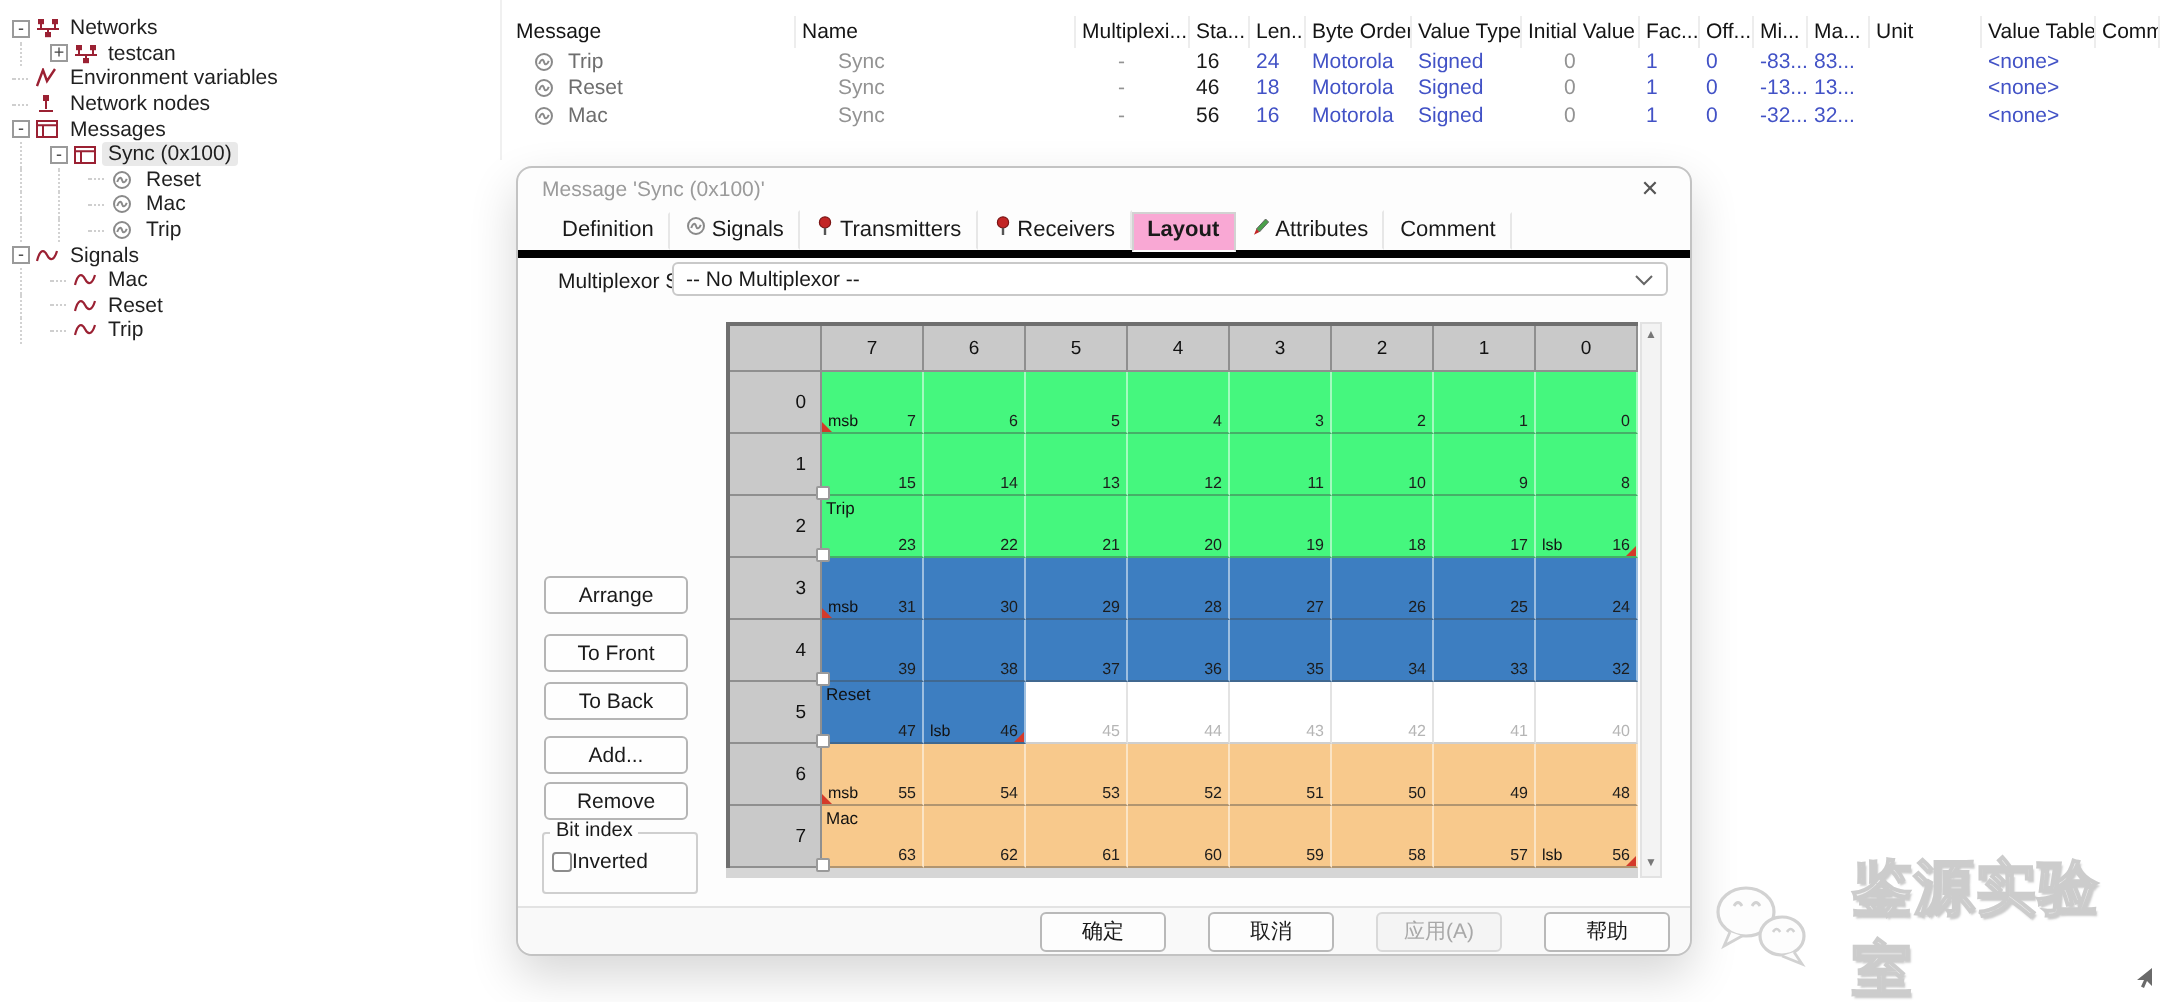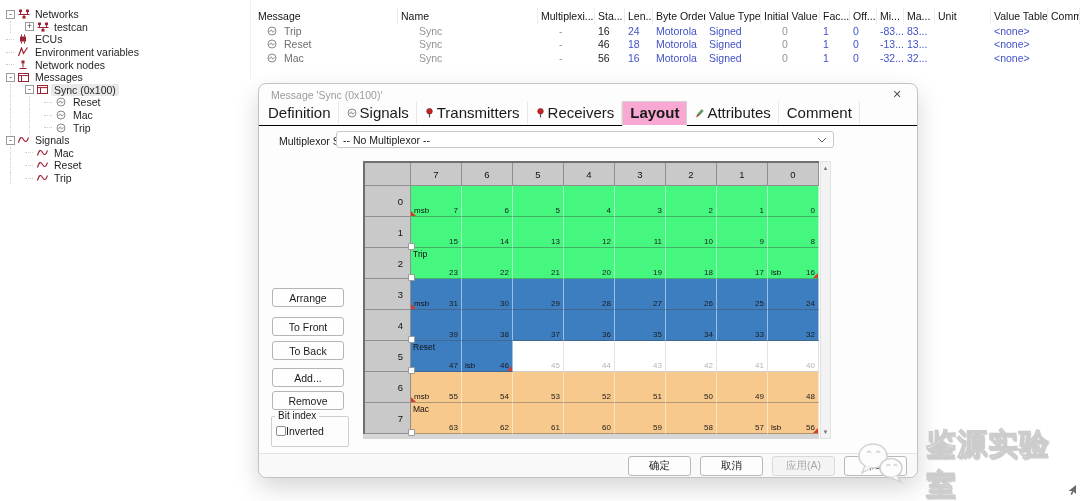--- a/index.html
+++ b/index.html
@@ -22,24 +22,24 @@
   .trowt{display:grid;grid-template-columns:143px 140px 57px 30px 28px 53px 55px 59px 30px 27px 27px 31px 56px 57px 1fr;align-items:center;height:13.5px;}
   .trowt.thead{height:16px;}
   .th{color:#141414;border-right:1px solid #ededed;padding-left:3px;height:16px;line-height:16px;overflow:hidden;white-space:nowrap;}
   .td{padding-left:3px;overflow:hidden;white-space:nowrap;}
   .c-name{color:#6e6e6e;display:flex;align-items:center;gap:3px;padding-left:12px;}
   .c-gray{color:#939393;margin-left:18px;}
   .c-black{color:#1a1a1a;}
   .c-blue{color:var(--linkblue,#4252c6);}
 
   
-  .dialog{position:absolute;left:258px;top:83px;width:660px;height:395px;background:#fdfdfd;border:1px solid #c3c3c3;border-radius:8px;box-shadow:0 10px 24px rgba(0,0,0,.16);box-sizing:border-box;}
+  .dialog{position:absolute;left:258px;top:83px;width:588px;height:395px;background:#fdfdfd;border:1px solid #c3c3c3;border-radius:8px;box-shadow:0 10px 24px rgba(0,0,0,.16);box-sizing:border-box;}
   .dlg-title{height:21px;display:flex;align-items:center;padding:0 12px;color:#9b9b9b;font-size:10.5px;}
   .dlg-close{margin-left:auto;color:#555;font-size:11px;width:16px;text-align:center;cursor:default;}
-  .tabs{display:flex;align-items:flex-end;padding-left:1px;border-bottom:1px solid #000000;height:20px;font-size:15px;}
+  .tabs{display:flex;align-items:flex-end;padding-left:14px;border-bottom:4px solid #000000;height:20px;font-size:11px;}
   .tab{display:flex;align-items:center;gap:3px;padding:2px 7px 3px;color:#1a1a1a;border:1px solid transparent;border-right:1px solid #e7e7e7;}
   .tab.active{background:#f9a8d4;border:1px solid #d2d2d2;border-bottom:1px solid #fff;margin-bottom:-1px;padding-bottom:4px;font-weight:bold;}
   .mux-label{position:absolute;left:20px;top:51px;font-size:10.5px;color:#1a1a1a;}
   .combo{position:absolute;left:77px;top:47px;width:498px;height:17px;border:1px solid #c9c9c9;border-radius:3px;background:#fff;display:flex;align-items:center;padding:0 6px;font-size:10.5px;color:#1a1a1a;box-sizing:border-box;}
   .chev{margin-left:auto;display:inline-flex;}
 
   .btn{position:absolute;left:13px;width:72px;height:19px;background:#fefefe;border:1px solid #b5b5b5;border-radius:3px;font-size:10.5px;color:#1a1a1a;display:flex;align-items:center;justify-content:center;box-sizing:border-box;}
   .bitgroup{position:absolute;left:12px;top:332px;width:76px;height:29px;border:1px solid #cfcfcf;border-radius:2px;}
   .bitgroup-label{position:absolute;top:-7px;left:3px;background:#fdfdfd;padding:0 3px;font-size:10px;color:#1a1a1a;}
   .chkrow{position:absolute;left:4px;top:8px;display:flex;align-items:center;gap:0;font-size:10.5px;color:#1a1a1a;}
@@ -61,21 +61,21 @@
   .bl{position:absolute;left:3px;bottom:1px;font-size:8px;color:#111;}
   .rm-l{position:absolute;left:0;bottom:0;width:0;height:0;border-bottom:5px solid #d43a2a;border-right:5px solid transparent;}
   .rm-r{position:absolute;right:0;bottom:0;width:0;height:0;border-bottom:5px solid #d43a2a;border-left:5px solid transparent;}
   .hdl{position:absolute;left:-3px;bottom:-3px;width:5px;height:5px;background:#fff;border:1px solid #9a9a9a;border-radius:1px;z-index:3;}
   .hstrip{position:absolute;left:0;top:273px;width:456px;height:5px;background:#d6d6d6;}
   .vsb{position:absolute;left:457px;top:0;width:11px;height:278px;background:#f3f3f3;border:1px solid #e2e2e2;box-sizing:border-box;}
   .vsb .ar{position:absolute;left:0;width:100%;text-align:center;font-size:6px;color:#777;line-height:10px;}
   .vsb .up{top:1px;} .vsb .dn{bottom:1px;}
 
   
-  .footer{position:absolute;left:0;right:0;top:369px;bottom:0;background:#f9f9f9;border-top:1px solid #e3e3e3;border-radius:0 0 8px 8px;display:flex;align-items:center;justify-content:flex-end;gap:9px;padding-right:10px;}
+  .footer{position:absolute;left:0;right:0;top:369px;bottom:0;background:#f9f9f9;border-top:1px solid #e3e3e3;border-radius:0 0 8px 8px;display:flex;align-items:center;justify-content:flex-end;gap:21px;padding-right:10px;}
   .fbtn{width:63px;height:20px;background:#fdfdfd;border:1px solid #b9b9b9;border-radius:3px;font-size:10.5px;color:#1a1a1a;display:flex;align-items:center;justify-content:center;box-sizing:border-box;}
   .fbtn.disabled{color:#a8a8a8;background:#f4f4f4;border-color:#d9d9d9;}
 
   
   .watermark{position:absolute;left:856px;top:424px;display:flex;align-items:center;gap:20px;}
   .wm-text{font-size:30px;font-weight:bold;letter-spacing:1px;color:#f2f2f2;-webkit-text-stroke:1px #cccccc;text-shadow:1px 1.5px 1px rgba(140,140,140,.45);}
   .cursor{position:absolute;left:1068px;top:481px;}
 </style>
 </head>
 <body>
@@ -100,30 +100,20 @@
         <span class="exp">+</span>
         <span class="ticon">
           <svg width="12" height="10" viewBox="0 0 12 10">
             <path d="M0.5 5.5 H11.5 M2.5 3 V5.5 M9.5 3 V5.5 M6 5.5 V7" stroke="#9b2133" fill="none"></path>
             <rect x="1" y="0.5" width="3" height="2.6" fill="#9b2133"></rect>
             <rect x="8" y="0.5" width="3" height="2.6" fill="#9b2133"></rect>
             <rect x="4.5" y="7" width="3" height="2.6" fill="#9b2133"></rect>
           </svg>
         </span>
         <span class="tlabel">testcan</span>
-      </div>
-      <div class="trow">
-        <span class="noexp"></span>
-        <span class="ticon">
-          <svg width="10" height="10" viewBox="0 0 10 10">
-            <rect x="2" y="2.5" width="6" height="5" fill="#9b2133"></rect>
-            <path d="M3.5 0.5 V2.5 M6.5 0.5 V2.5 M3.5 7.5 V9.5 M6.5 7.5 V9.5" stroke="#9b2133"></path>
-          </svg>
-        </span>
-        <span class="tlabel">ECUs</span>
       </div>
       <div class="trow">
         <span class="noexp"></span>
         <span class="ticon">
           <svg width="10" height="10" viewBox="0 0 10 10">
             <path d="M0.5 9 L3.5 1 L5.5 6.5 L9.5 0.5" stroke="#9b2133" fill="none" stroke-width="1.2"></path>
           </svg>
         </span>
         <span class="tlabel">Environment variables</span>
       </div>

